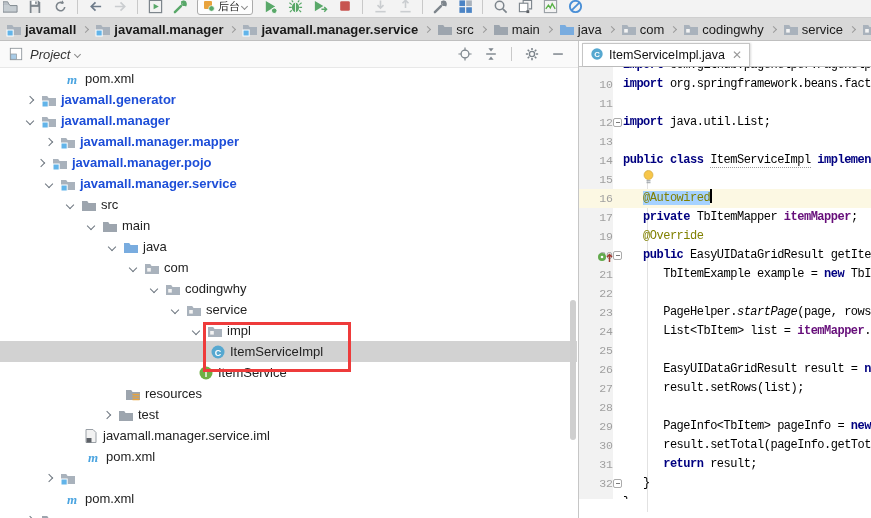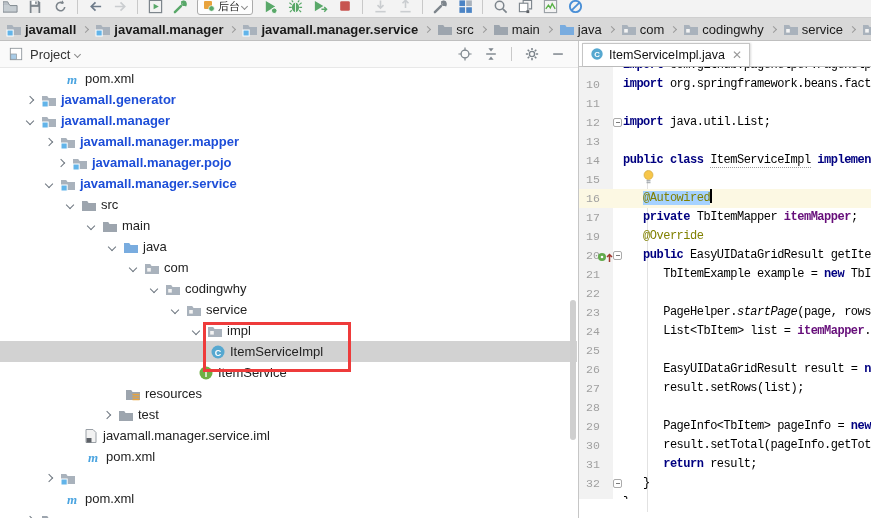--- a/index.html
+++ b/index.html
@@ -21,21 +21,21 @@
   .navbar { height:23px; background:#D8D8D8; border-bottom:1px solid #BFBFBF;
             display:flex; align-items:center; padding-left:6px; gap:5px; overflow:hidden; white-space:nowrap; }
   .bc-item { display:inline-flex; align-items:center; gap:3px; font-size:13px; color:#1A1A1A; }
   .bc-item.bold { font-weight:bold; }
   .bc-item .icn svg { display:block; }
 
   
   .main { display:flex; height:477px; }
   .project-panel { width:578px; position:relative; background:#fff; }
   .panel-header { height:27px; display:flex; align-items:center; gap:6px; padding:0 12px 0 8px;
-                  background:#FAFAFA; border-bottom:1px solid #E8E8E8; font-size:13px; color:#333; }
+                  background:#FAFAFA; border-bottom:1px solid #E8E8E8; font-size:13px; color:#333;font-style:italic; }
   .panel-header .spacer { flex:1; }
   .ph-btn { display:inline-flex; align-items:center; justify-content:center; width:16px; height:16px; }
   .ph-sep { width:1px; height:14px; background:#C9C9C9; margin:0 2px; }
 
   .tree { position:absolute; top:27px; left:0; right:1px; bottom:0; overflow:hidden; background:#fff; }
   .trow { height:21px; display:flex; align-items:center; font-size:13px; color:#222; white-space:nowrap; }
   .trow.sel { background:#D2D2D2; }
   .trow .icn { width:16px; height:16px; margin-right:4px; flex:none; }
   .trow .icn svg { display:block; }
   .tlabel.bold { font-weight:bold; color:#1d4ed8; }
@@ -59,21 +59,21 @@
   .tab { height:23px; display:flex; align-items:center; gap:5px; padding:0 7px; background:#fff;
          border:1px solid #C5C5C5; border-bottom:none; font-size:12.5px; color:#111; box-shadow:1px 0 2px rgba(0,0,0,.15); }
   .tab-close { color:#9A9A9A; font-size:12px; margin-left:2px; }
 
   .code-area { position:relative; flex:1; background:#fff; overflow:hidden;
                font-family:"Liberation Mono", monospace; font-size:12px; letter-spacing:-0.5px; }
   .indent-guide { position:absolute; left:68px; top:103px; width:1px; height:342px; background:#E2E2E2; z-index:0; }
   .cl { position:relative; z-index:1; height:19px; display:flex; background:transparent; }
   .cl.hl { background:#FCF8E3; }
   .ln { width:34px; flex:none; background:#F2F2F2; color:#A0A0A0; font-size:11.5px; padding-left:7px;
-        line-height:19px; position:relative; letter-spacing:0; }
+        line-height:19px; position:relative; letter-spacing:0;text-align:right; }
   .cl.hl .ln { background:#FCF8E3; }
   .fc { width:10px; flex:none; position:relative; }
   .fold { position:absolute; left:0px; top:5px; width:9px; height:9px; border:1px solid #ABABAB; border-radius:2px;
           background:#fff; }
   .fold:after { content:""; position:absolute; left:1.5px; top:3px; width:4px; height:1px; background:#7A7A7A; }
   .cd { flex:1; white-space:pre; overflow:hidden; line-height:19px; color:#000; }
   .cl.pt { height:8px; overflow:hidden; }
   .cl.pt .cd { margin-top:-11px; }
   .cl.pb { height:6px; overflow:hidden; }
 
@@ -399,21 +399,21 @@
           <div class="trow" style="padding-left: 44px;">
             <span class="chev right"></span>
             <span class="icn">
               <svg width="16" height="16" viewBox="0 0 16 16">
                 <path d="M1 4h5.2L7.6 6H15v8H1z" fill="#A9B2BC"></path>
                 <rect x="1" y="9" width="6.2" height="6" fill="#62B4E9" stroke="#FFFFFF" stroke-width="1"></rect>
               </svg>
             </span>
             <span class="tlabel bold">javamall.manager.mapper</span>
           </div>
-          <div class="trow" style="padding-left: 56px;">
+          <div class="trow" style="padding-left: 36px;">
             <span class="chev right"></span>
             <span class="icn">
               <svg width="16" height="16" viewBox="0 0 16 16">
                 <path d="M1 4h5.2L7.6 6H15v8H1z" fill="#A9B2BC"></path>
                 <rect x="1" y="9" width="6.2" height="6" fill="#62B4E9" stroke="#FFFFFF" stroke-width="1"></rect>
               </svg>
             </span>
             <span class="tlabel bold">javamall.manager.pojo</span>
           </div>
           <div class="trow" style="padding-left: 44px;">

